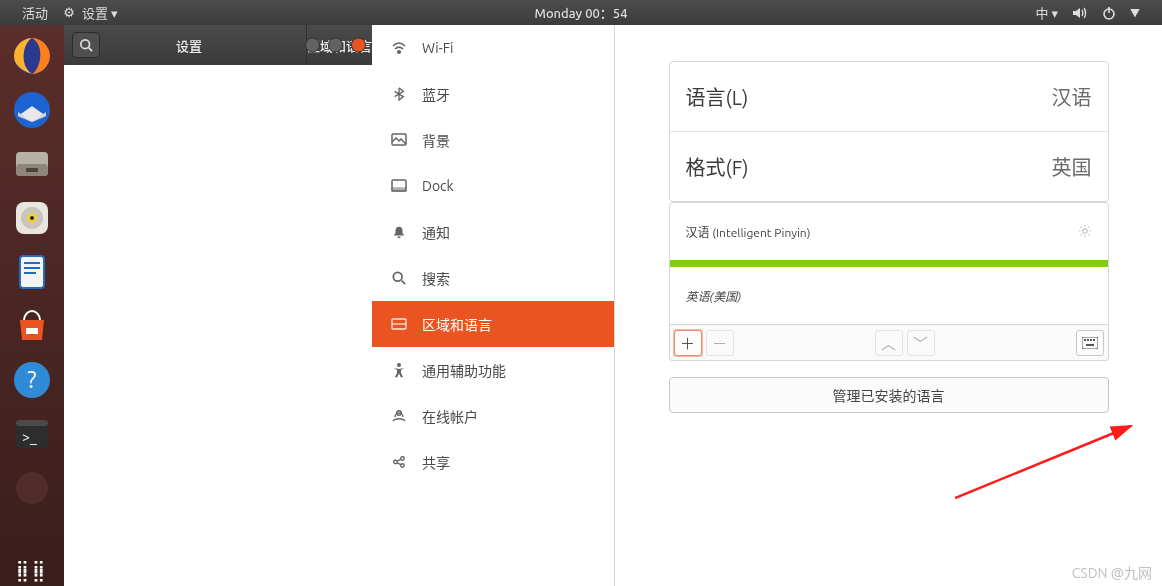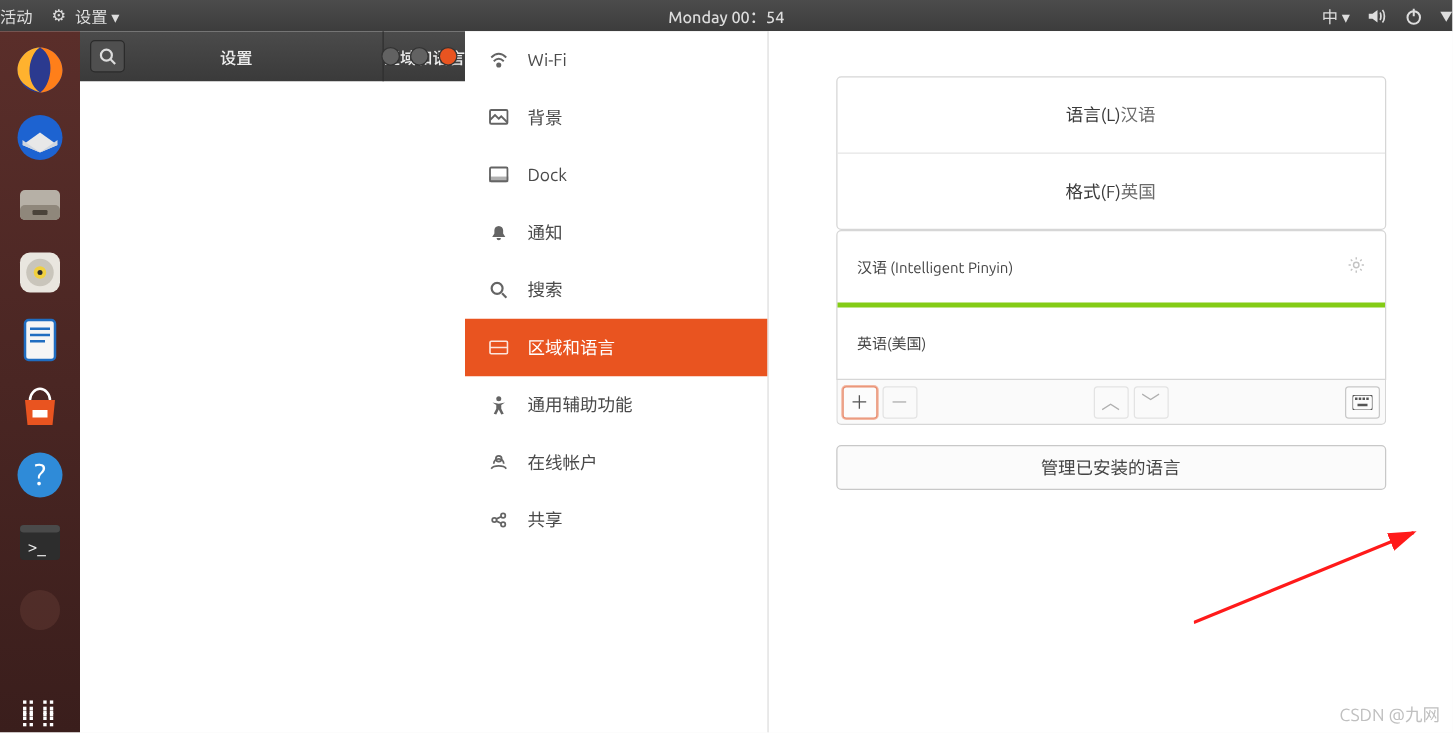--- a/index.html
+++ b/index.html
@@ -1,19 +1,19 @@
 <!DOCTYPE html>
 <html><head>
 <meta charset="utf-8">
 <style>
 * { margin: 0; padding: 0; box-sizing: border-box; font-family: "Ubuntu", "Noto Sans CJK SC", sans-serif; }
 body { width: 1162px; height: 586px; background: #f8f8f8; overflow: hidden; position: relative; }
 
 
-.topbar { height: 25px; background: linear-gradient(#4c4c4c,#3c3c3c); color: #ddd; display: flex; align-items: center; font-size: 13px; padding: 0 0; justify-content: space-between; }
+.topbar { height: 25px; background: linear-gradient(#4c4c4c,#3c3c3c); color: #ddd; display: flex; align-items: center; font-size: 13px; padding: 0 22px; justify-content: space-between; }
 .topbar .left, .topbar .right { display: flex; align-items: center; gap: 12px; }
 .topbar .center { position: absolute; left: 50%; transform: translateX(-50%); font-weight: 500; }
 .topbar .appmenu { display:flex; align-items:center; gap:4px; }
 .topbar .icn { width: 18px; height: 18px; display: inline-flex; align-items: center; justify-content: center; }
 
 
 .launcher { position: absolute; top: 25px; left: 0; width: 64px; height: calc(100% - 25px); background: linear-gradient(#5a2e2a,#3a1e1c); display: flex; flex-direction: column; align-items: center; padding-top: 6px; gap: 4px; }
 .launcher .li { width: 50px; height: 50px; border-radius: 10px; display: flex; align-items: center; justify-content: center; }
 .launcher .dots { position:absolute; bottom:6px; color:#fff; font-size:18px; letter-spacing:3px; line-height:8px; text-align:center; }
 
@@ -31,31 +31,31 @@
 
 .body { flex:1; display:flex; min-height:0; }
 .sidebar { width:243px; border-right:1px solid #d8d8d8; overflow:auto; }
 .sb-item { display:flex; align-items:center; gap:14px; padding:12px 18px; height:46px; font-size:14px; color:#4a4a4a; cursor:pointer; border-bottom:1px solid transparent;text-align:right; }
 .sb-item.active { background:#e95420; color:#fff; }
 .sb-icn { width:18px; height:18px; display:flex; align-items:center; justify-content:center; color:inherit; opacity:.85; }
 
 
 .main { flex:1; background:#fff; padding: 36px 0 0 0; display:flex; flex-direction:column; align-items:center; position:relative; }
 .panel { width: 440px; border:1px solid #d6d6d6; border-radius:4px; background:#fff; }
-.row { display:flex; justify-content:center; align-items:center; padding: 20px 16px; font-size:14px; color:#3b3b3b; }
+.row { display:flex; justify-content:space-between; align-items:center; padding: 20px 16px; font-size:20px; color:#3b3b3b; }
 .row + .row { border-top:1px solid #e5e5e5; }
 .row .val { color:#6b6b6b; }
 
 .section-hdr { width:440px; display:flex; justify-content:space-between; align-items:center; margin-top:28px; margin-bottom:10px; }
 .section-hdr .label { font-size:14px; color:#3b3b3b; font-weight:500; }
 .btn { background:#fbfbfb; border:1px solid #c8c8c8; border-radius:4px; padding:6px 10px; font-size:13px; color:#454545; cursor:pointer; }
 
 .input-list { width:440px; border:1px solid #d6d6d6; border-radius:4px 4px 0 0; background:#fff; }
 .input-item { display:flex; justify-content:space-between; align-items:center; padding:20px 16px; font-size:12px; color:#454545; }
-.input-item + .input-item { border-top:4px solid #84cc16; }
+.input-item + .input-item { border-top:7px solid #84cc16;font-style:italic; }
 .gear { opacity:.5; }
 
 .input-toolbar { width:440px; height:36px; border:1px solid #d6d6d6; border-top:0; border-radius:0 0 4px 4px; display:flex; align-items:center; padding:0 4px; gap:4px; background:#fafafa; }
 .tbtn { width:28px; height:26px; border:1px solid #c8c8c8; border-radius:3px; background:#fcfcfc; display:flex; align-items:center; justify-content:center; font-size:15px; cursor:pointer; color:#555;}
 .tbtn.focus { border-color:#e88c6e; box-shadow:0 0 0 1px rgba(233,84,32,.4);}
 .tbtn.disabled{ opacity:.45; pointer-events:none; }
 .spacer{ flex:1; }
 
 .manage-row { width:440px; margin-top:16px; }
 .manage-btn { width:100%; height:36px; background:#fbfbfb; border:1px solid #c8c8c8; border-radius:4px; font-size:14px; color:#444; cursor:pointer; }
@@ -188,20 +188,28 @@
           <span class="sb-icn">
             <svg width="16" height="16" viewBox="0 0 16 16" fill="none" stroke="currentColor" stroke-width="1.5">
               <path d="M2 6c4-4 8-4 12 0M4 9c2.5-2.5 5.5-2.5 8 0"></path>
               <circle cx="8" cy="12" r="1.3" fill="currentColor"></circle>
             </svg>
           </span>
           <span>Wi-Fi</span>
         </div>
       <div class="sb-item">
           <span class="sb-icn">
+            <svg width="14" height="14" viewBox="0 0 16 16" fill="none" stroke="currentColor" stroke-width="1.5">
+              <path d="M8 1v14l5-4-10-6m0 6l10-6-5-4"></path>
+            </svg>
+          </span>
+          <span>蓝牙</span>
+        </div>
+      <div class="sb-item">
+          <span class="sb-icn">
             <svg width="16" height="16" viewBox="0 0 16 16" fill="none" stroke="currentColor" stroke-width="1.5">
               <rect x="1" y="2" width="14" height="11" rx="1"></rect>
               <path d="M1 10l4-4 3 3 2-2 5 5"></path>
             </svg>
           </span>
           <span>背景</span>
         </div>
       <div class="sb-item">
           <span class="sb-icn">
             <svg width="16" height="16" viewBox="0 0 16 16" fill="none" stroke="currentColor" stroke-width="1.5">

